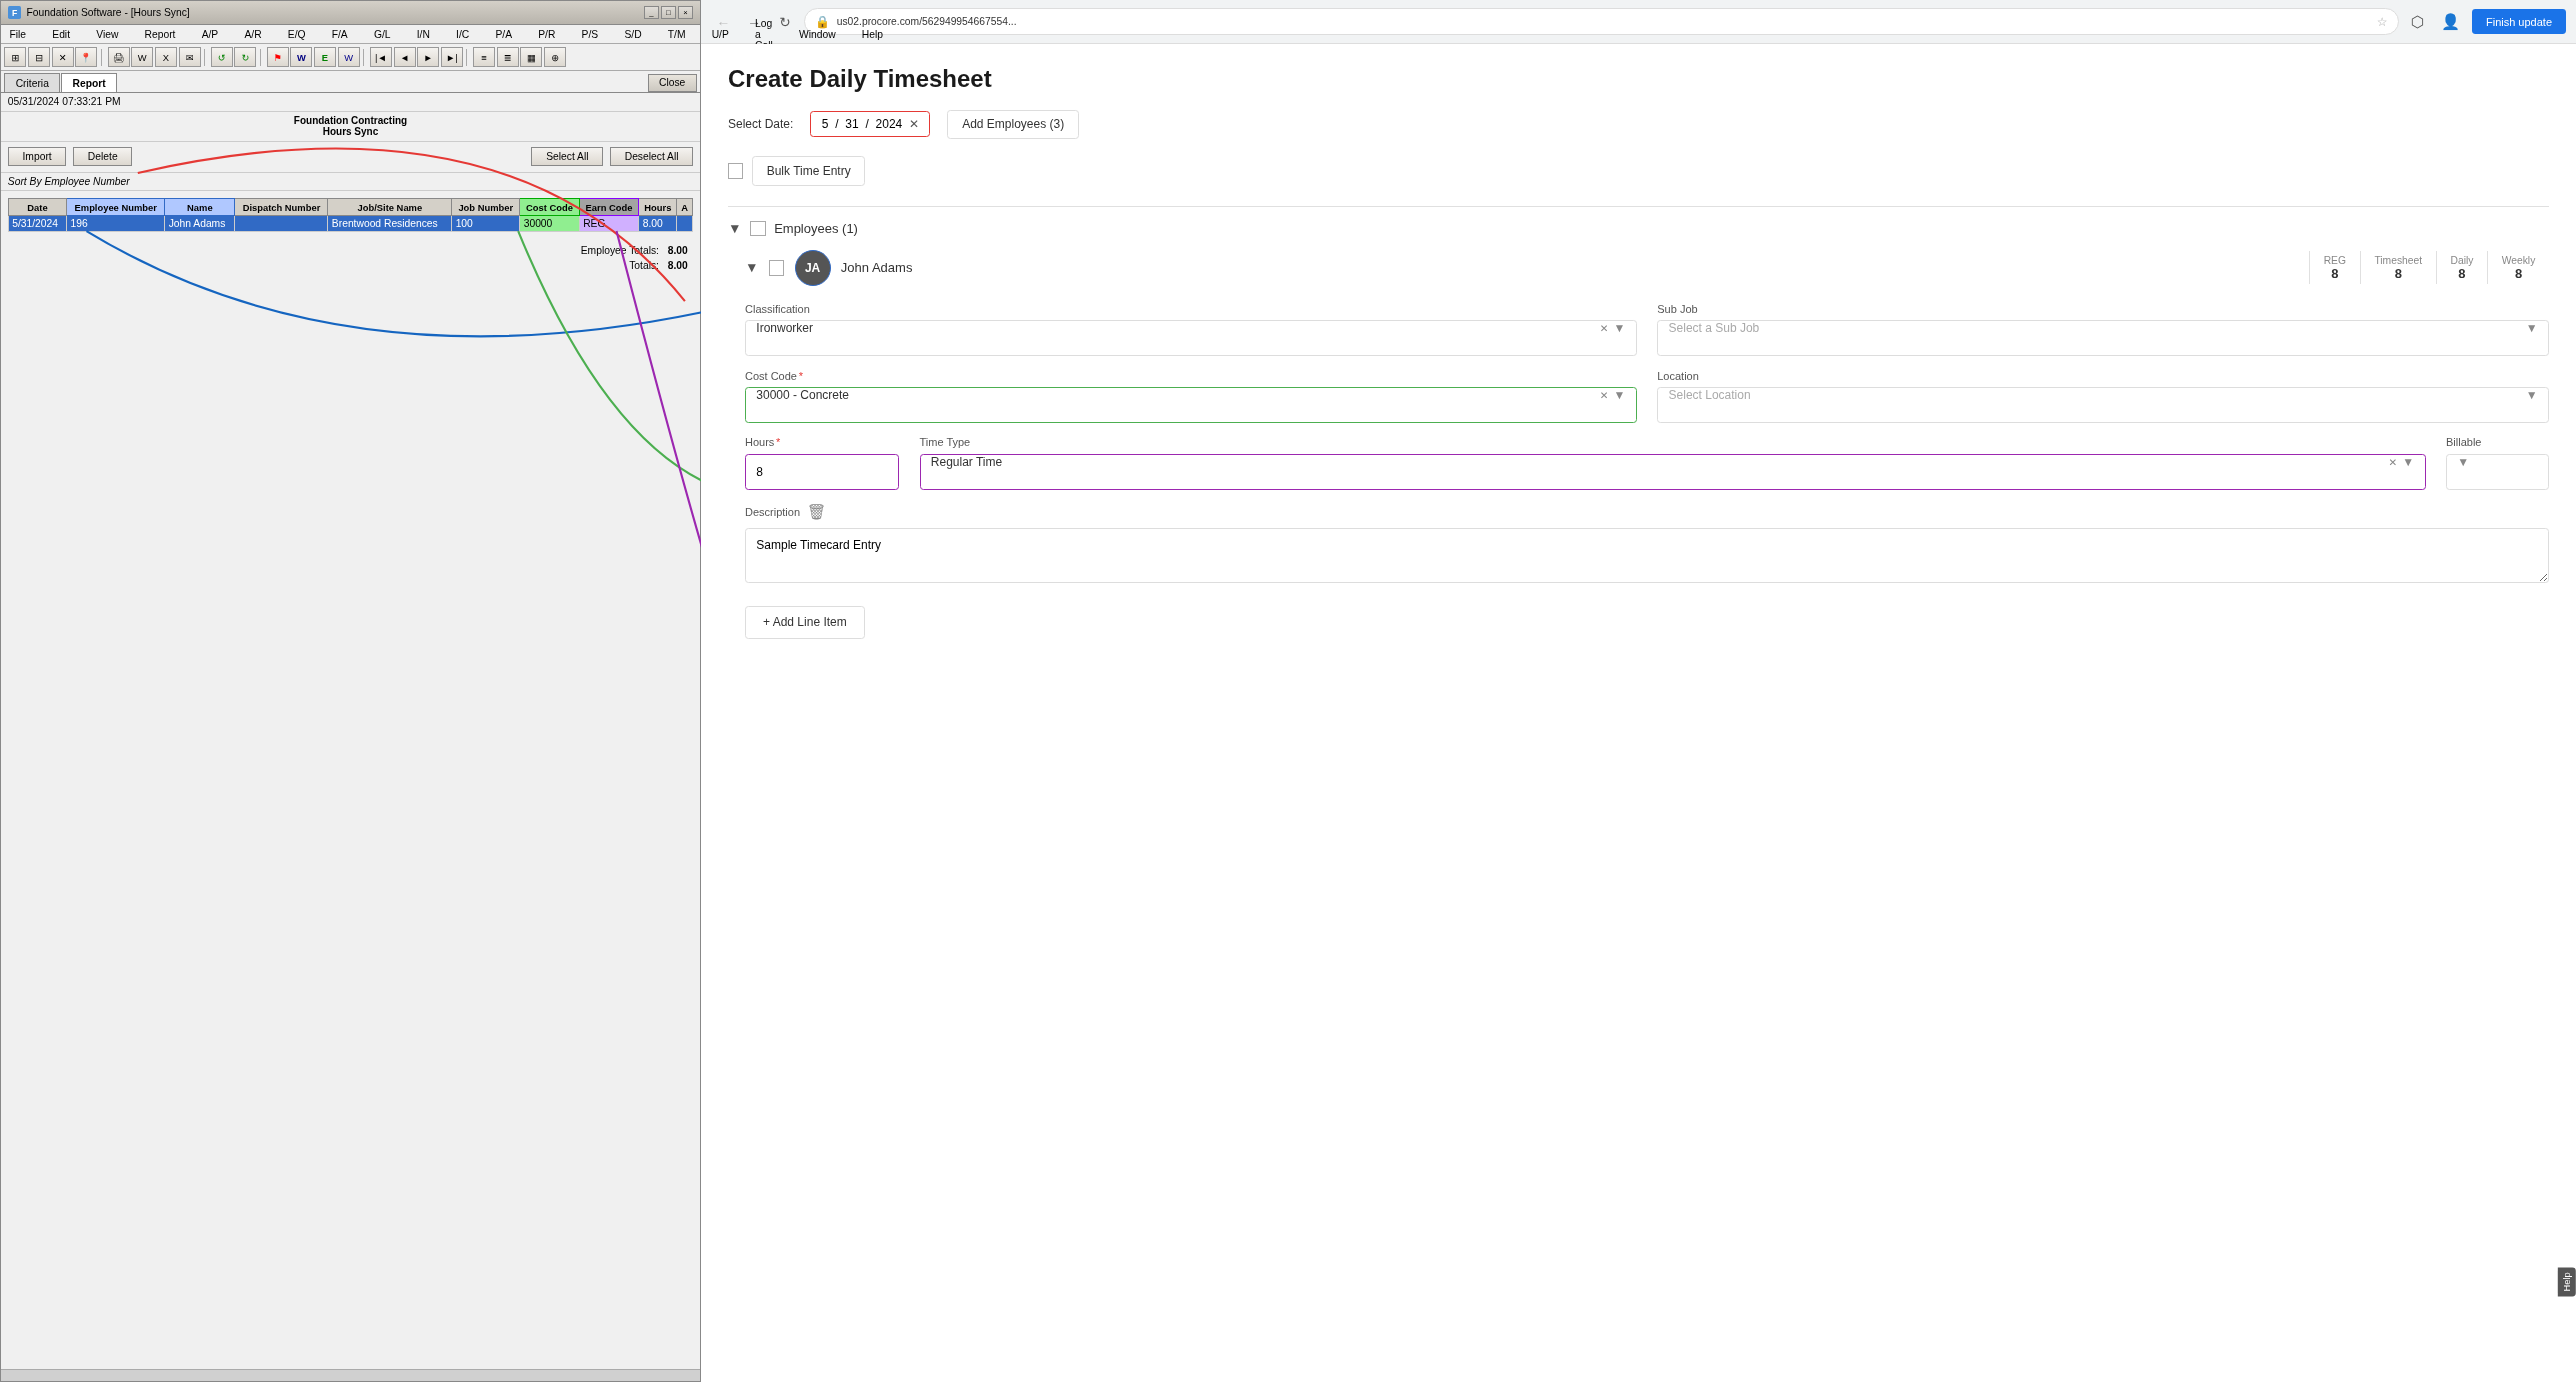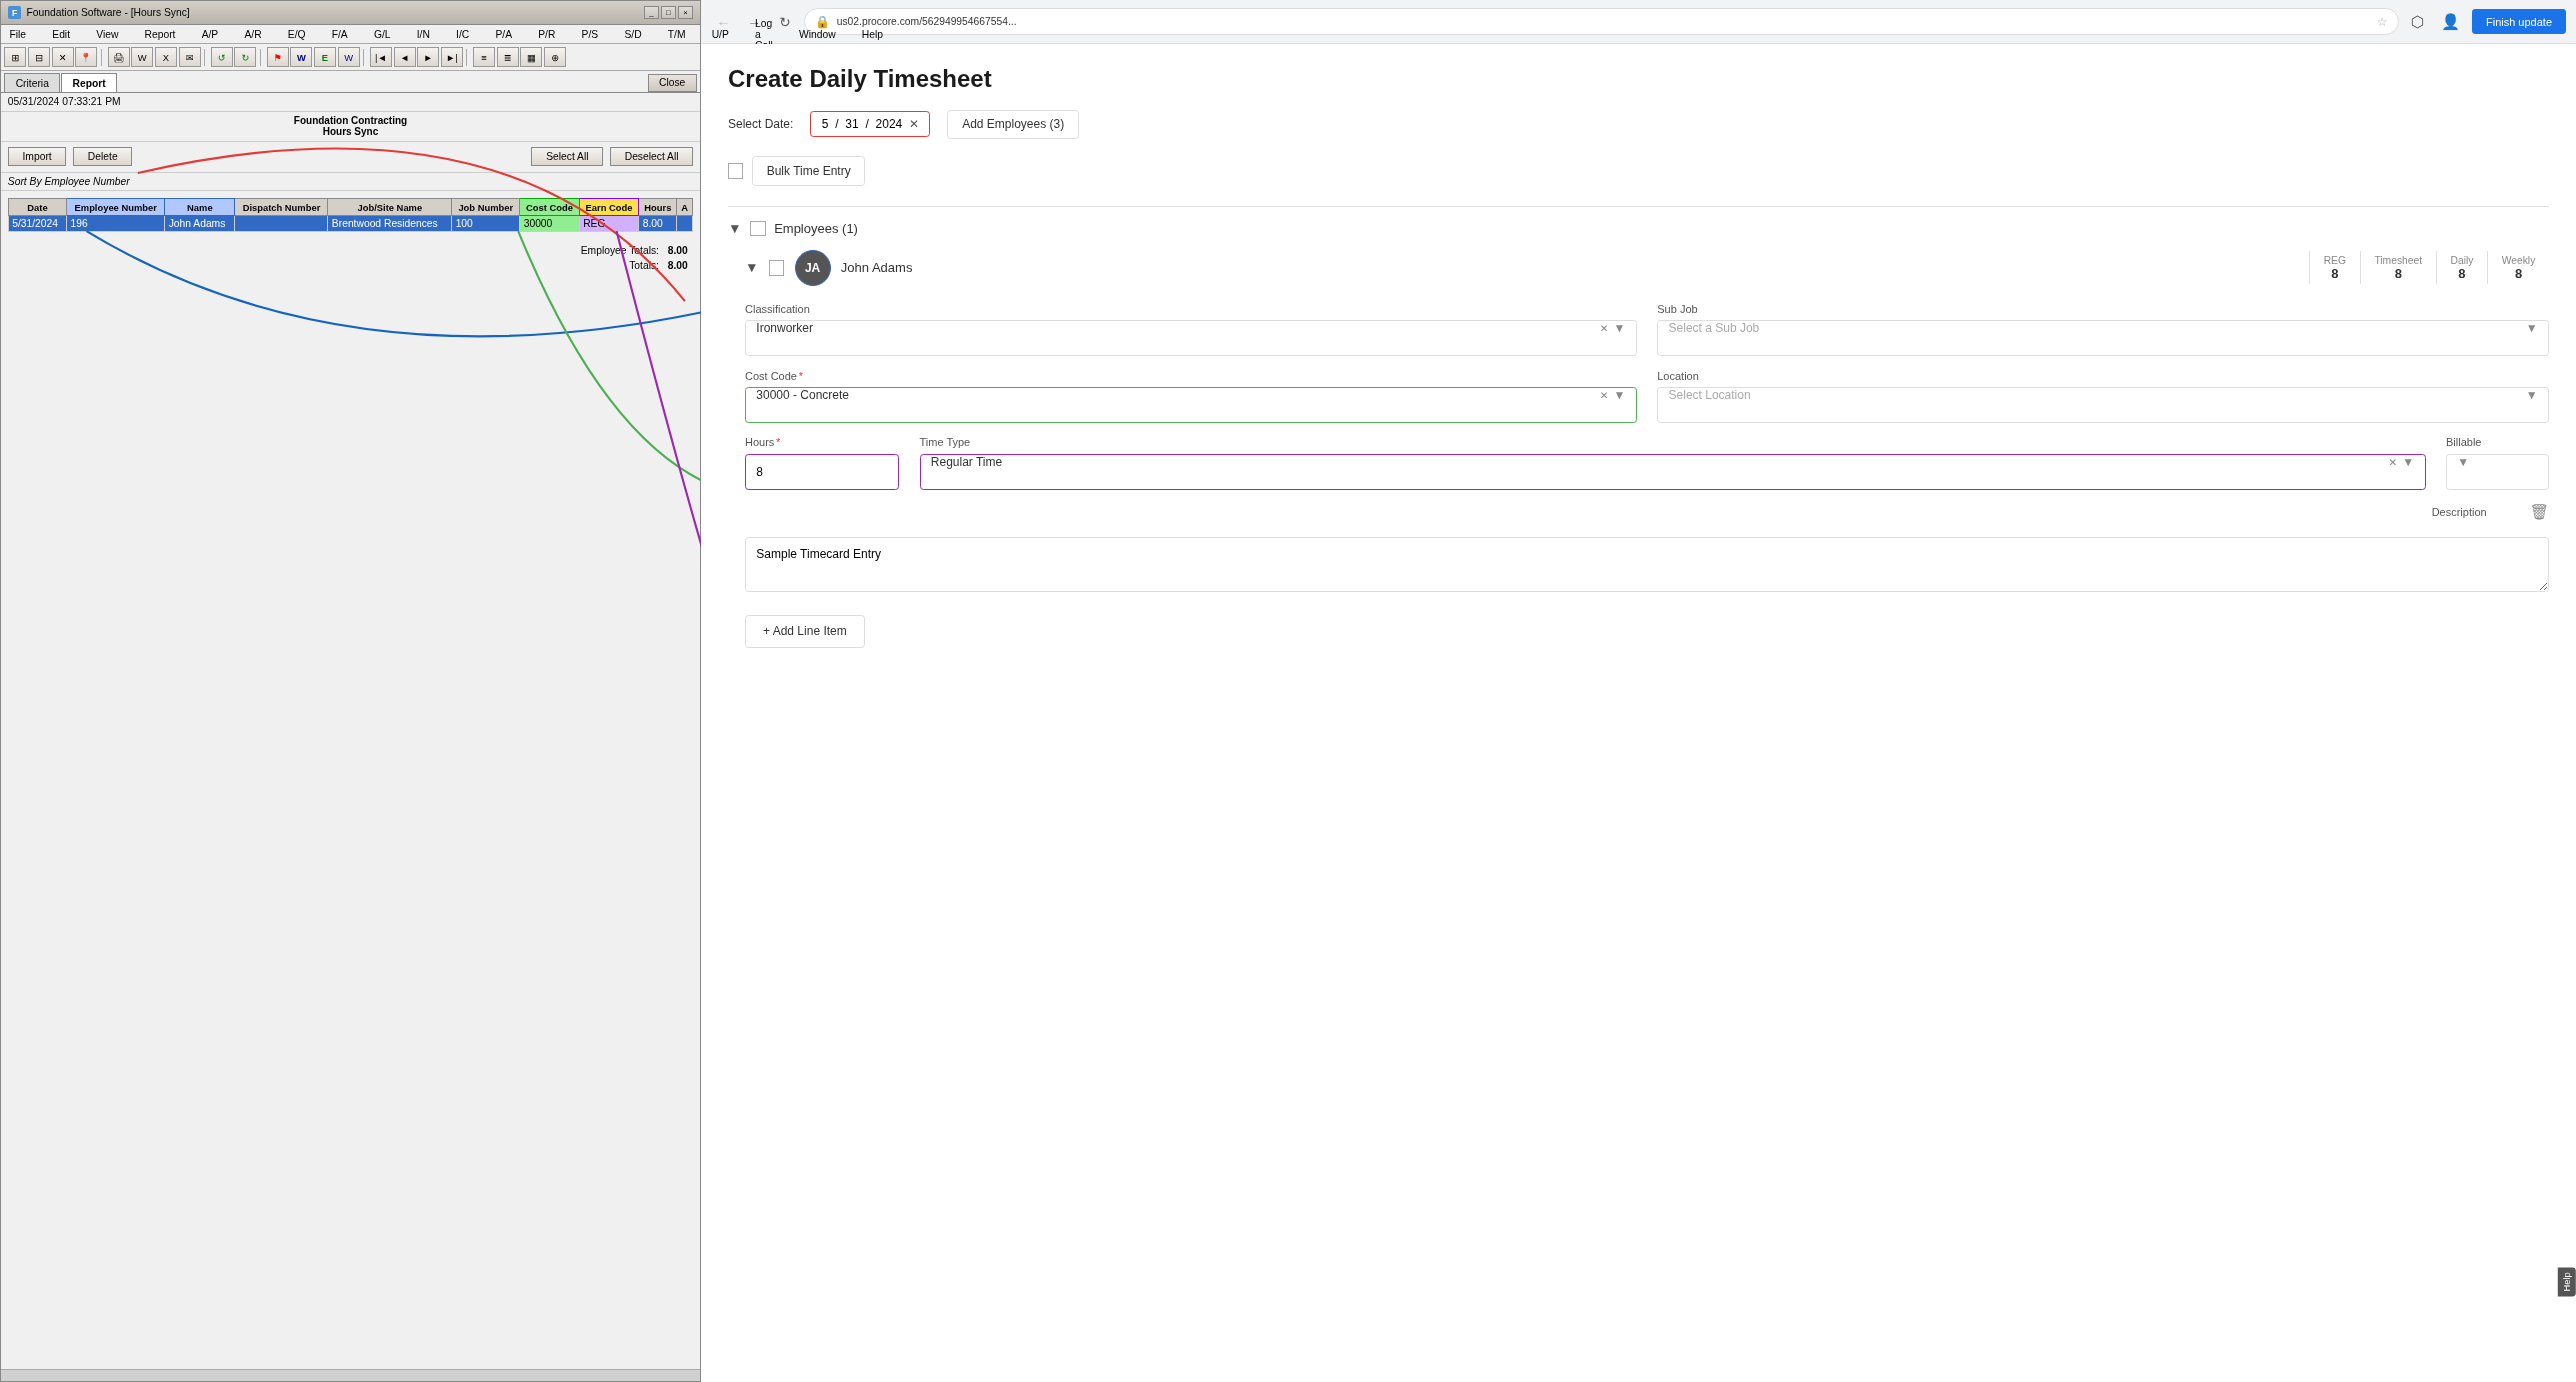--- a/index.html
+++ b/index.html
@@ -170,21 +170,21 @@
     }
     .data-table tr.selected td {
       background: #316ac5;
       color: white;
     }
     .table-header-row th.highlighted {
       background: #90ee90;
       border: 1.7px solid #00aa00;
     }
     .table-header-row th.highlighted-purple {
-      background: #fde047;
+      background: #a3a3a3;
       border: 1.7px solid #8800ff;
     }
     .cost-code-cell {
       background: #90ee90 !important;
       color: black !important;
     }
     .earn-code-cell {
       background: #d0b0ff !important;
       color: black !important;
     }
@@ -803,21 +803,21 @@
           <div class="form-field" style="max-width:103px;">
             <label class="form-label">Billable</label>
             <div class="form-select">
               <span class="arrow">▼</span>
             </div>
           </div>
         </div>
 
         
         <div class="description-field">
-          <div style="display:flex; justify-content:flex-end; align-items:center; margin-bottom:16px;gap:36px;">
+          <div style="display:flex; justify-content:flex-start; align-items:center; margin-bottom:7px;">
             <label class="form-label">Description</label>
             <span class="delete-icon">🗑</span>
           </div>
           <textarea class="description-textarea" style="">Sample Timecard Entry</textarea>
         </div>
 
         
         <button class="add-line-btn">+ Add Line Item</button>
       </div>
     </div>

